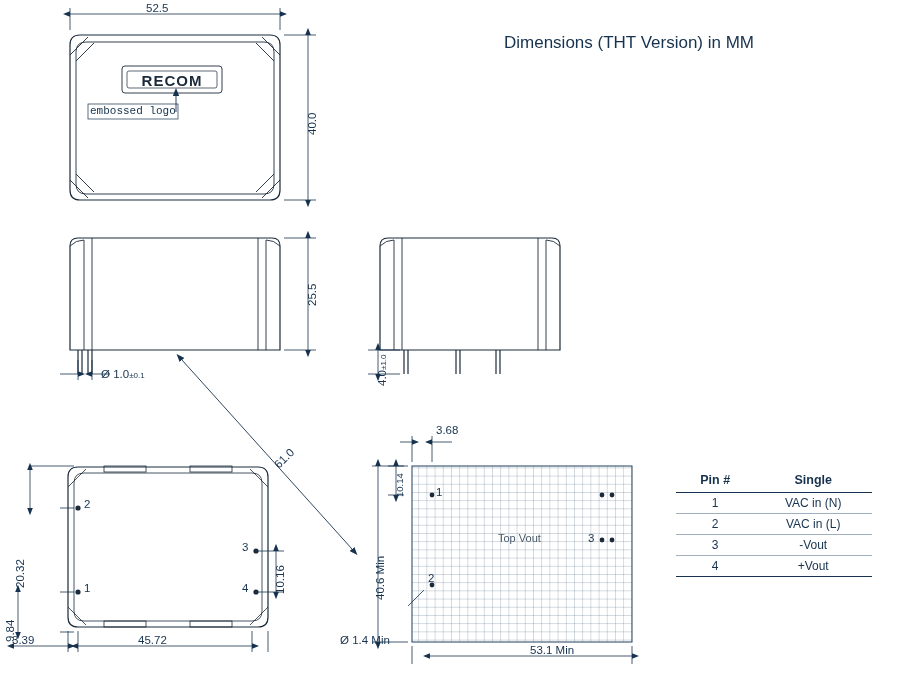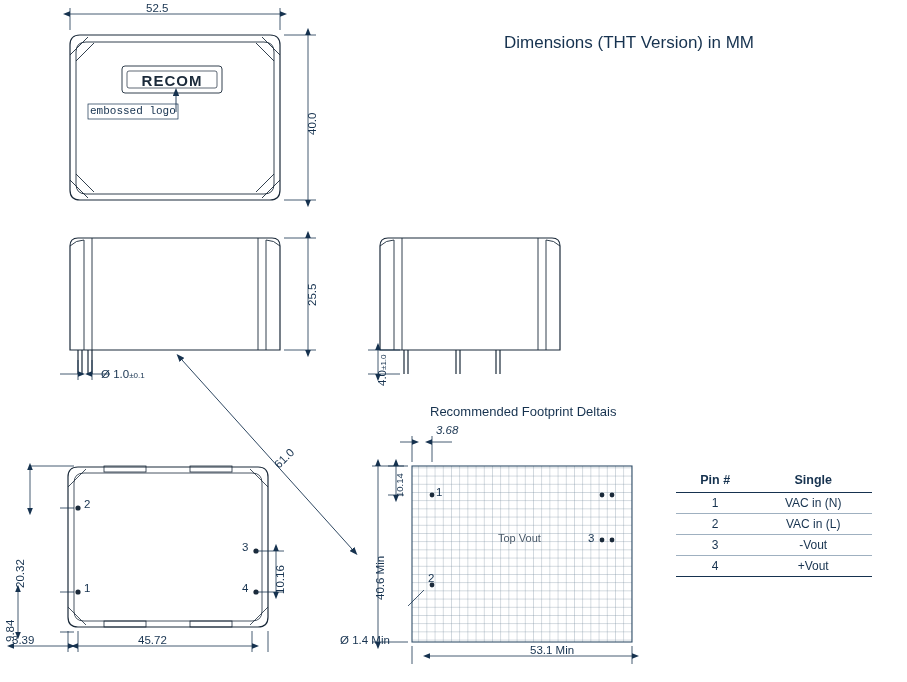--- a/index.html
+++ b/index.html
@@ -285,22 +285,21 @@
 
 <div class="lbl dim rot45" style="left:272px;top:462px;">61.0</div>
 
 <div class="lbl dim rot90" style="left:14px;top:588px;">20.32</div>
 <div class="lbl dim rot90" style="left:4px;top:642px;">9.84</div>
 <div class="lbl dim rot90" style="left:274px;top:594px;">10.16</div>
 
 <div class="lbl dim" style="left:12px;top:634px;">3.39</div>
 <div class="lbl dim" style="left:138px;top:634px;">45.72</div>
 
-<div class="lbl sub" style="left:430px;top:404px;">Recommended Footprint Deltais</div>
-<div class="lbl dim" style="left:436px;top:424px;font-style:italic;">3.68</div>
+<div class="lbl dim" style="left:436px;top:424px;">3.68</div>
 <div class="lbl dimsm rot90" style="left:394px;top:497px;font-size:9.5px;">10.14</div>
 <div class="lbl dim rot90" style="left:374px;top:600px;">40.6 Min</div>
 <div class="lbl dim" style="left:530px;top:644px;text-align:right;">53.1 Min</div>
 <div class="lbl dim" style="left:340px;top:634px;">Ø 1.4 Min</div>
 <div class="lbl topview" style="left:498px;top:532px;">Top Vout</div>
 
 <div class="lbl dim" style="left:84px;top:498px;">2</div>
 <div class="lbl dim" style="left:84px;top:582px;">1</div>
 <div class="lbl dim" style="left:242px;top:541px;">3</div>
 <div class="lbl dim" style="left:242px;top:582px;">4</div>

